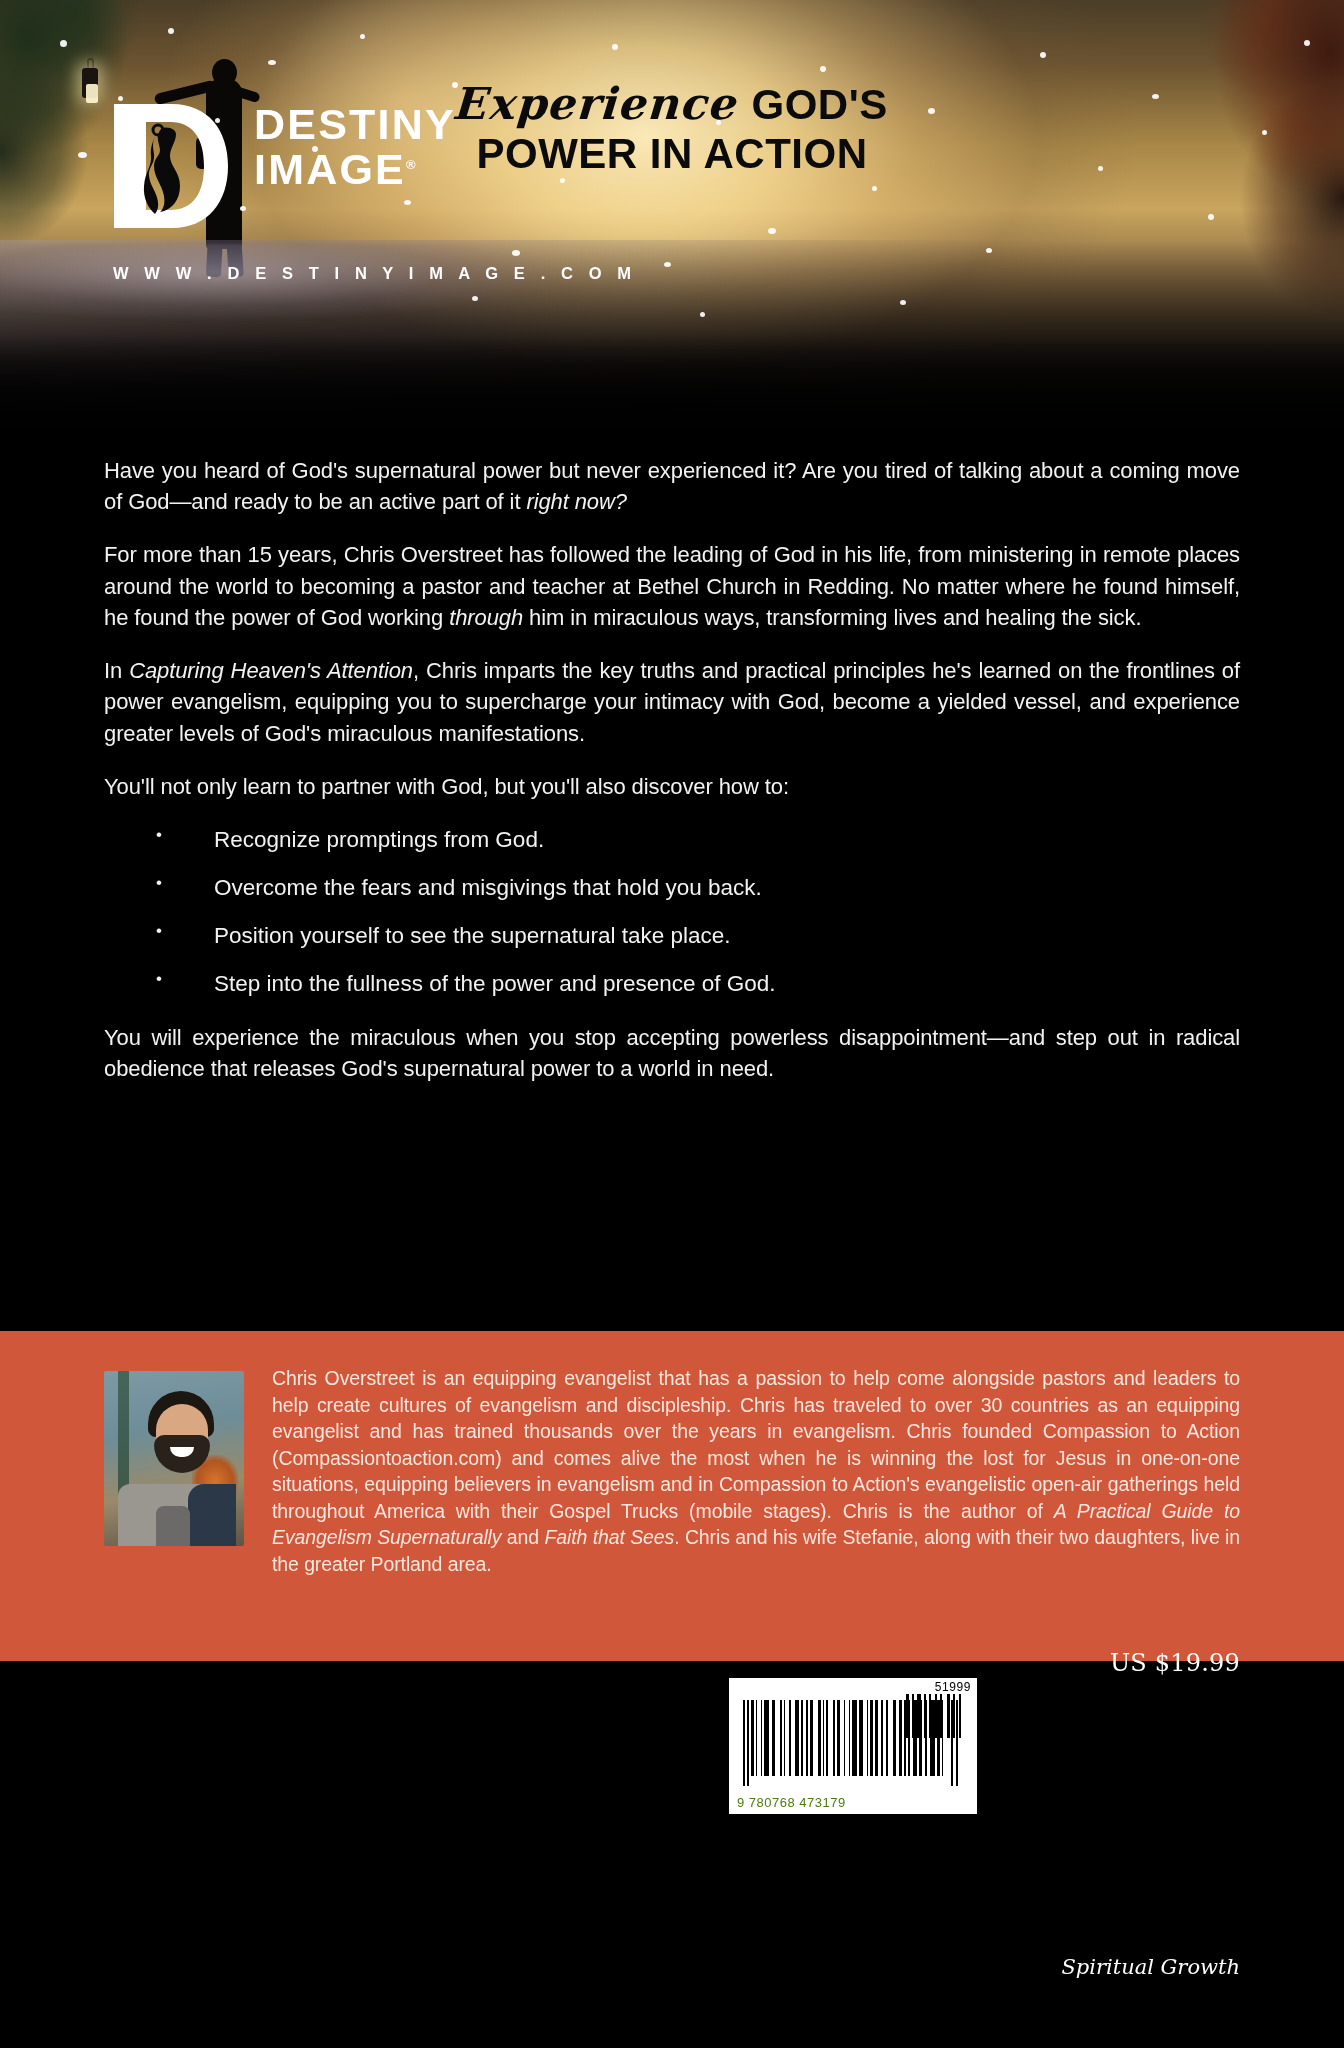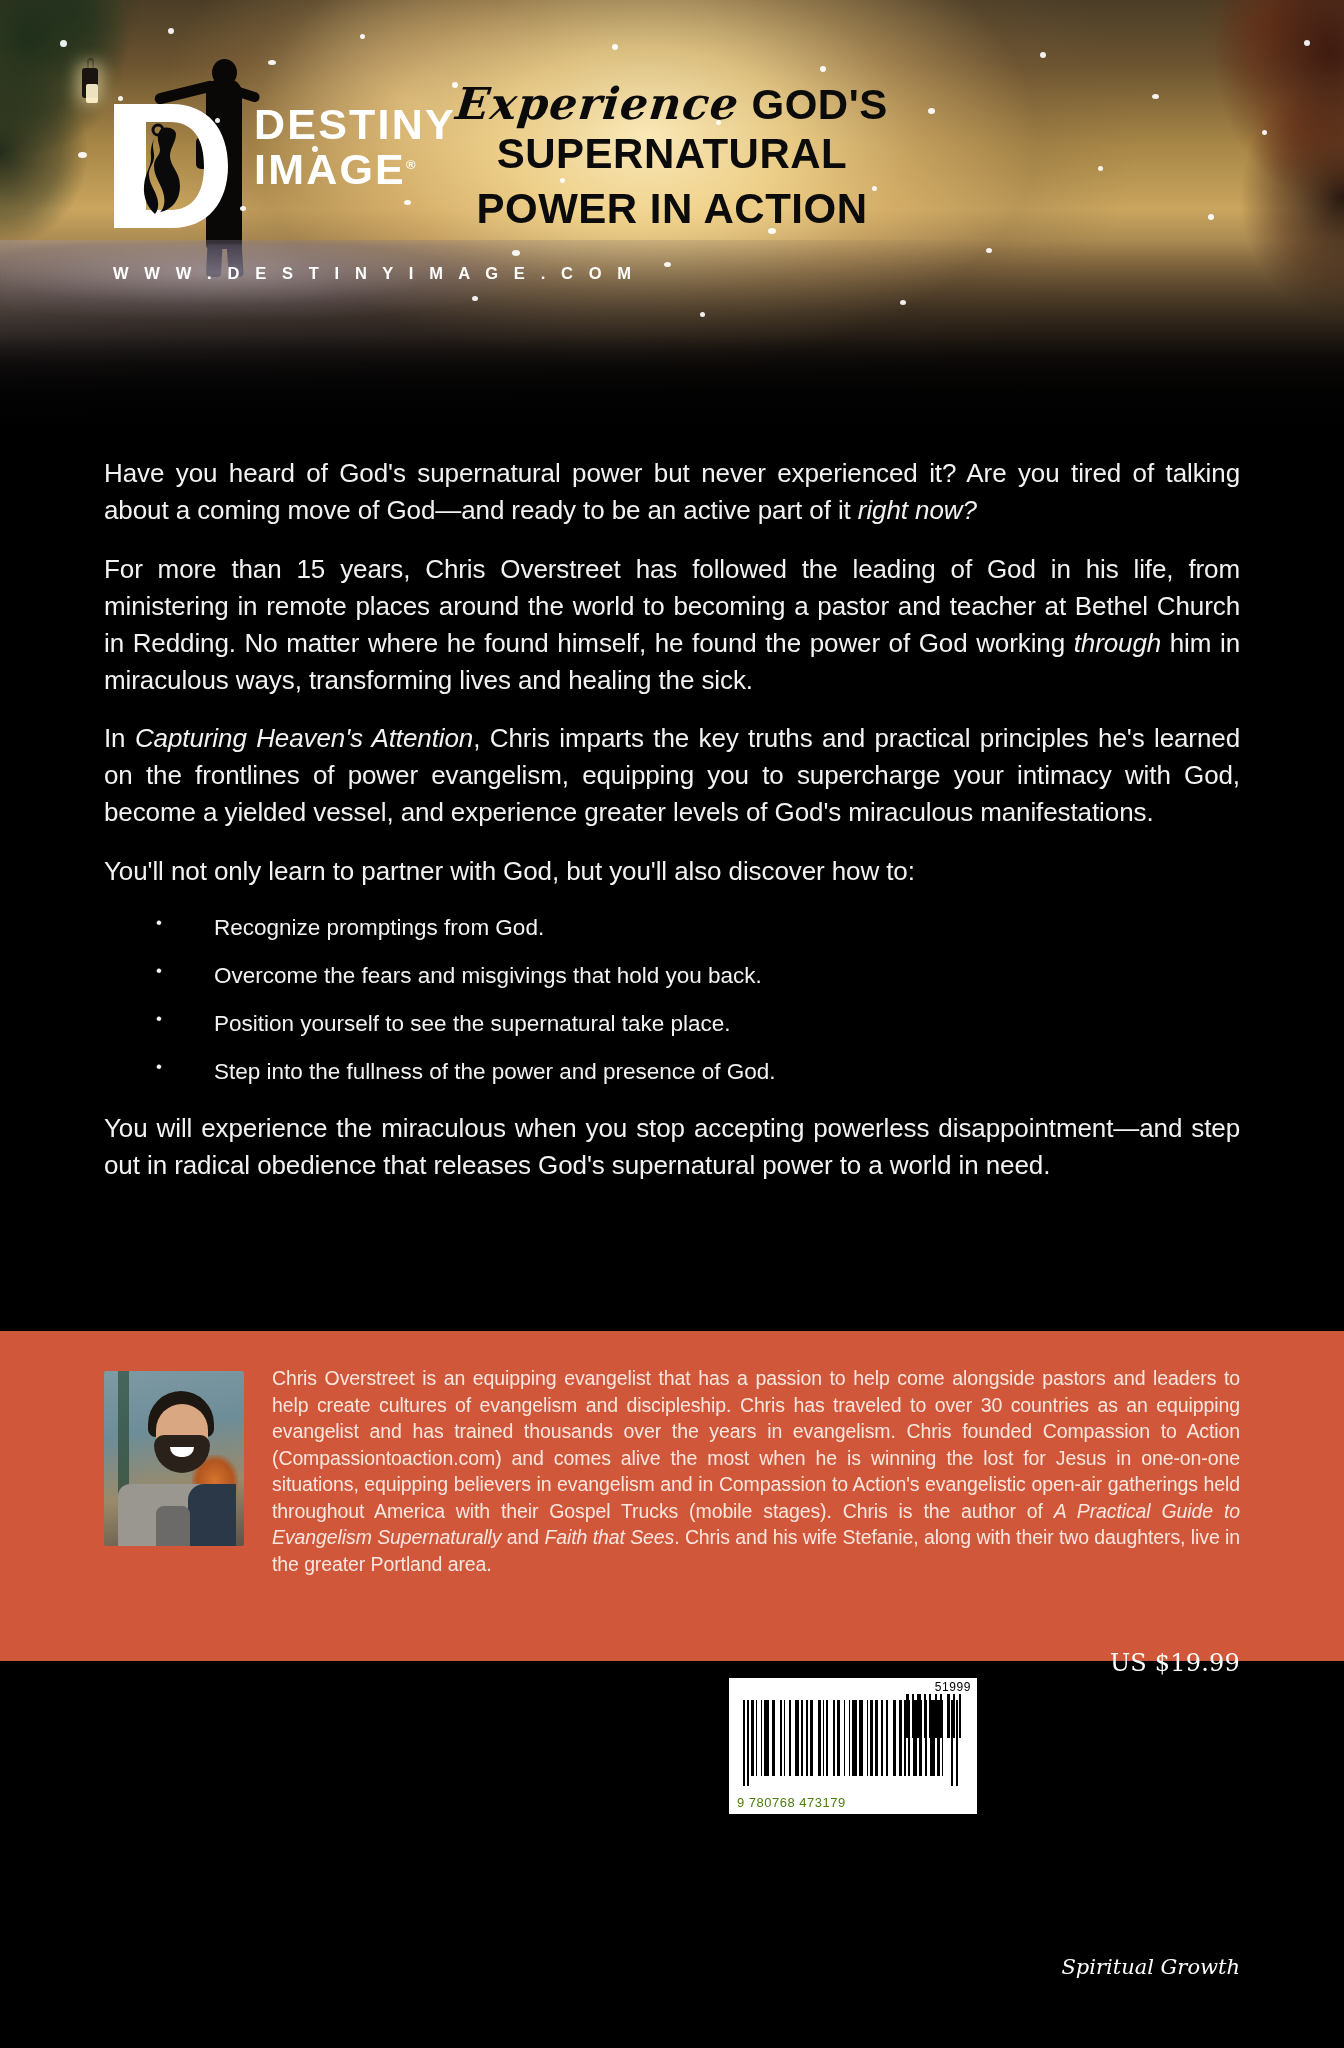--- a/index.html
+++ b/index.html
@@ -108,21 +108,21 @@
     font-family:"Liberation Sans", sans-serif; font-weight:700;
     font-size:42px; letter-spacing:0.5px; line-height:1.32;
   }
 
   
   .copy {
     position:absolute; left:0; top:455px; width:1344px; height:880px;
     padding:0 104px; background:#000;
   }
   .copy p {
-    font-size:26px; line-height:1.42; color:#f2f2f2;
+    font-size:22px; line-height:1.42; color:#f2f2f2;
     text-align:justify; margin-bottom:22px; font-weight:400;
     letter-spacing:-0.1px;
   }
   .copy p.last { text-align:justify; }
   .copy em { font-style:italic; }
 
   .bullets { list-style:none; margin:0 0 22px 0; }
   .bullets li {
     font-size:22.5px; line-height:1.42; color:#f2f2f2;
     margin-bottom:16px; padding-left:110px; position:relative;
@@ -269,21 +269,20 @@
     <span class="sp" style="left:240px; top:206px; width:6px;  height:5px;"></span>
     <span class="sp" style="left:472px; top:296px; width:6px;  height:5px;"></span>
     <span class="sp" style="left:700px; top:312px; width:5px;  height:5px;"></span>
     <span class="sp" style="left:900px; top:300px; width:6px;  height:5px;"></span>
   </div>
 
   <div class="hero-title">
     <div class="line1">
       <span class="script">Experience</span><span class="bold-hd">GOD'S</span>
     </div>
-    <div class="line2">SUPERNATURAL</div>
     <div class="line3">POWER IN ACTION</div>
   </div>
 
   <div class="hero-fade"></div>
 </div>
 
 <div class="copy">
 
   <p><span>Have you heard of God's supernatural power but never experienced it? Are you tired of talking about a coming move of God—and ready to be an active part of it </span><em>right now?</em></p>
 

